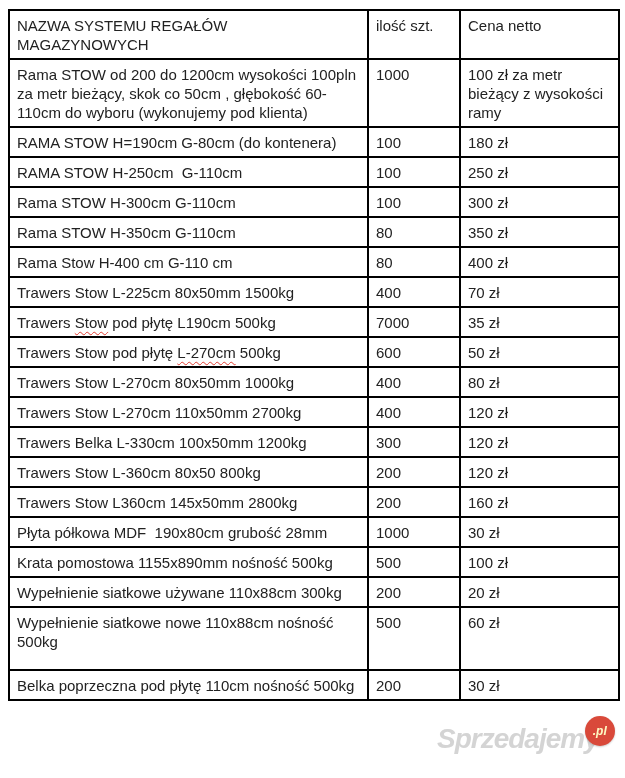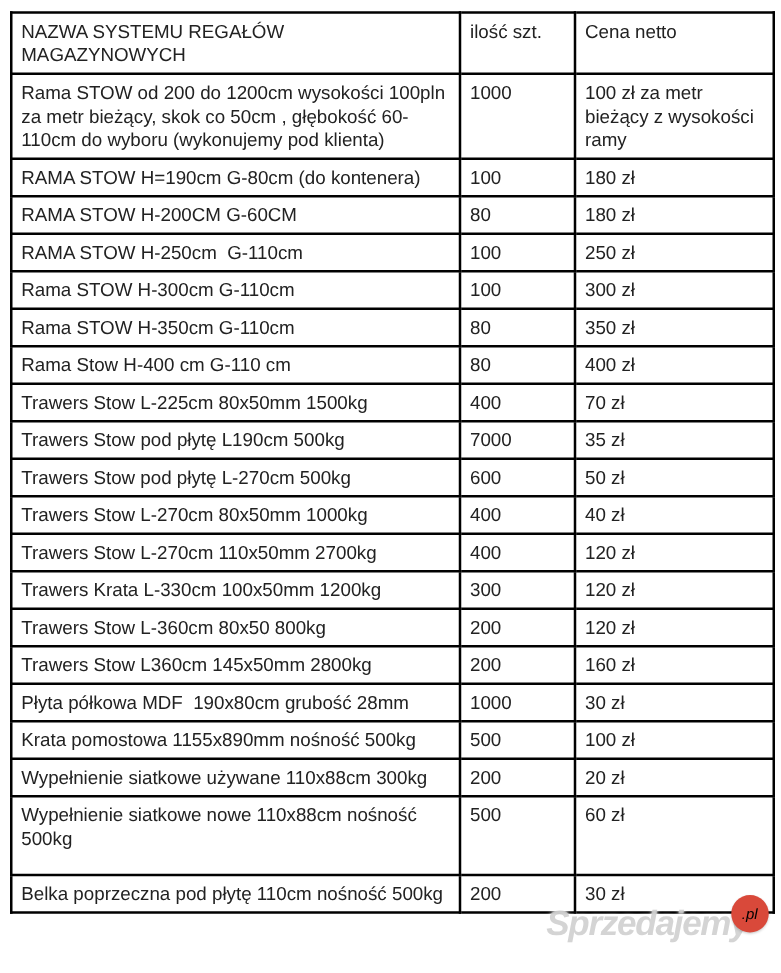--- a/index.html
+++ b/index.html
@@ -36,20 +36,21 @@
     color: #222222;
     text-align: left;
     vertical-align: top;
     white-space: pre-wrap;
     word-wrap: break-word;
   }
   table.price-table tr { height: 22px; }
   
   table.price-table tr.tall td { height: 52px; }
   .wavy {
+    text-decoration: underline;
     text-decoration-style: wavy;
     text-decoration-color: #e03c31;
     text-decoration-thickness: 1px;
     text-underline-offset: 3px;
   }
   
   .watermark {
     position: absolute;
     left: 437px;
     top: 723px;
@@ -65,23 +66,23 @@
     text-shadow: 0 0 2px rgba(255,255,255,0.9), 0 0 4px rgba(255,255,255,0.7);
     white-space: nowrap;
   }
   .watermark-badge {
     position: absolute;
     right: -16px;
     top: -7px;
     width: 30px;
     height: 30px;
     border-radius: 50%;
-    color: #000000;
+    color: #fef9c3;
     font-size: 12px;
-    font-weight: normal;
+    font-weight: bold;
     font-style: italic;
     display: flex;
     align-items: center;
     justify-content: center;
     box-shadow: 0 1px 2px rgba(0,0,0,0.2);
   }
 </style>
 </head>
 <body>
 
@@ -105,25 +106,20 @@
           <td>Rama STOW od 200 do 1200cm wysokości 100pln za metr bieżący, skok co 50cm , głębokość 60-110cm do wyboru (wykonujemy pod klienta)</td>
           <td>1000</td>
           <td>100 zł za metr bieżący z wysokości ramy</td>
         </tr>
         <tr>
           <td>RAMA STOW H=190cm G-80cm (do kontenera)</td>
           <td>100</td>
           <td>180 zł</td>
         </tr>
         <tr>
-          <td>RAMA STOW H-200CM G-60CM</td>
-          <td>80</td>
-          <td>180 zł</td>
-        </tr>
-        <tr>
           <td>RAMA STOW H-250cm  G-110cm</td>
           <td>100</td>
           <td>250 zł</td>
         </tr>
         <tr>
           <td>Rama STOW H-300cm G-110cm</td>
           <td>100</td>
           <td>300 zł</td>
         </tr>
         <tr>
@@ -147,29 +143,29 @@
           <td>35 zł</td>
         </tr>
         <tr>
           <td>Trawers Stow pod płytę <span class="wavy">L-270cm</span> 500kg</td>
           <td>600</td>
           <td>50 zł</td>
         </tr>
         <tr>
           <td>Trawers Stow L-270cm 80x50mm 1000kg</td>
           <td>400</td>
-          <td>40 zł</td>
+          <td>80 zł</td>
         </tr>
         <tr>
           <td>Trawers Stow L-270cm 110x50mm 2700kg</td>
           <td>400</td>
           <td>120 zł</td>
         </tr>
         <tr>
-          <td>Trawers Krata L-330cm 100x50mm 1200kg</td>
+          <td>Trawers Belka L-330cm 100x50mm 1200kg</td>
           <td>300</td>
           <td>120 zł</td>
         </tr>
         <tr>
           <td>Trawers Stow L-360cm 80x50 800kg</td>
           <td>200</td>
           <td>120 zł</td>
         </tr>
         <tr>
           <td>Trawers Stow L360cm 145x50mm 2800kg</td>

